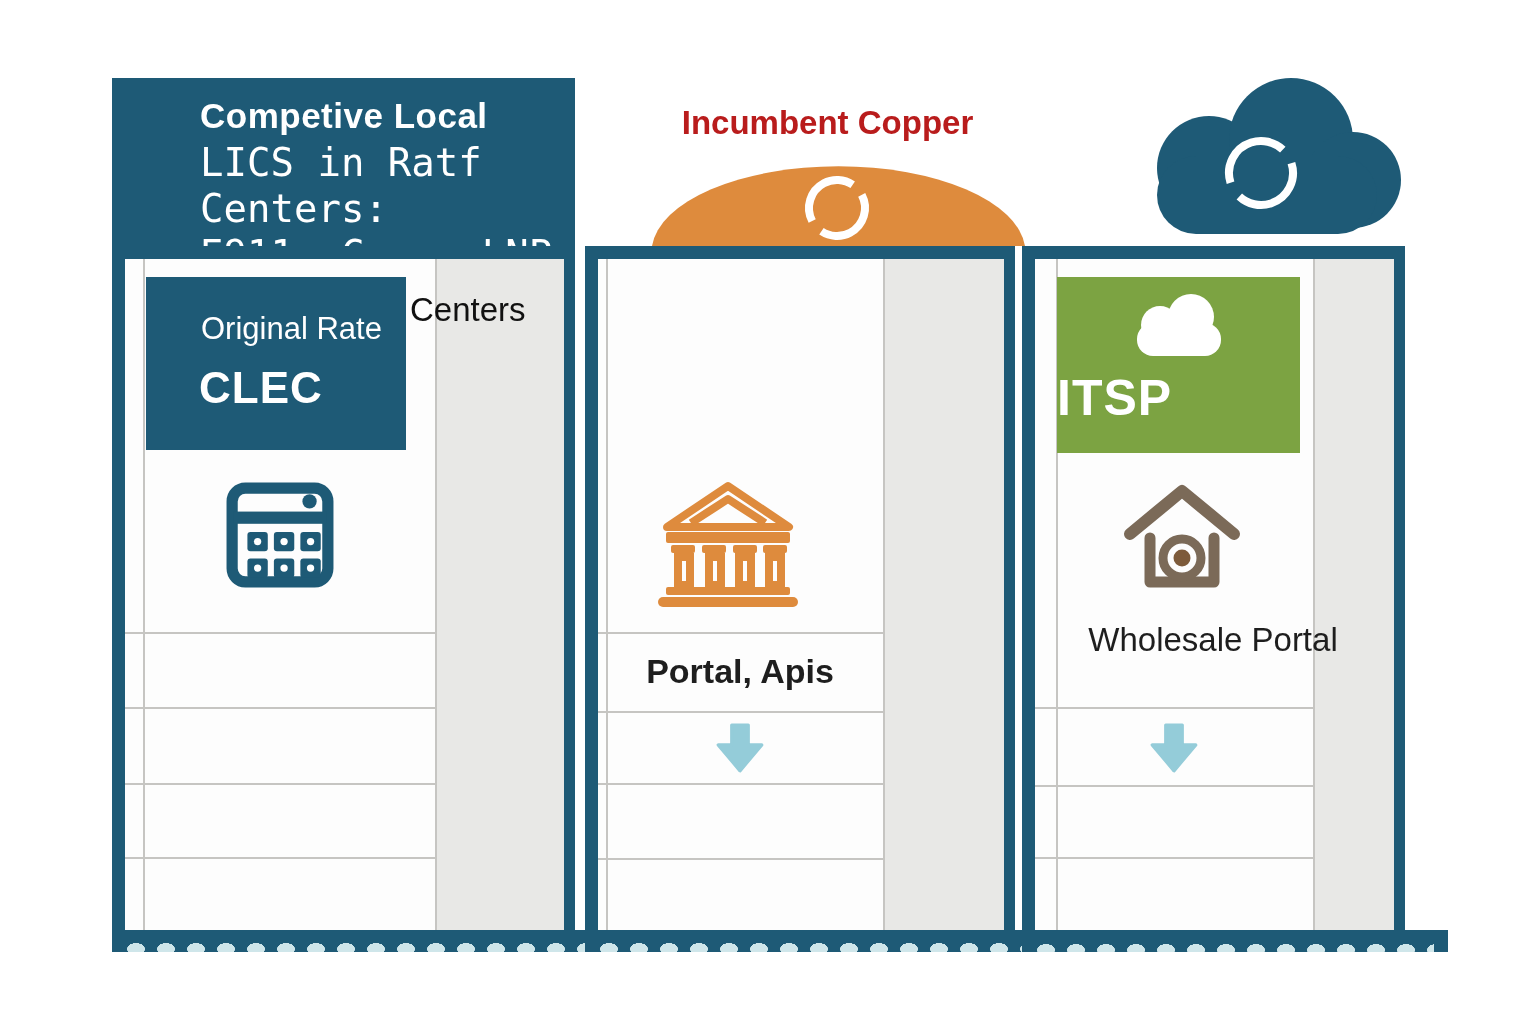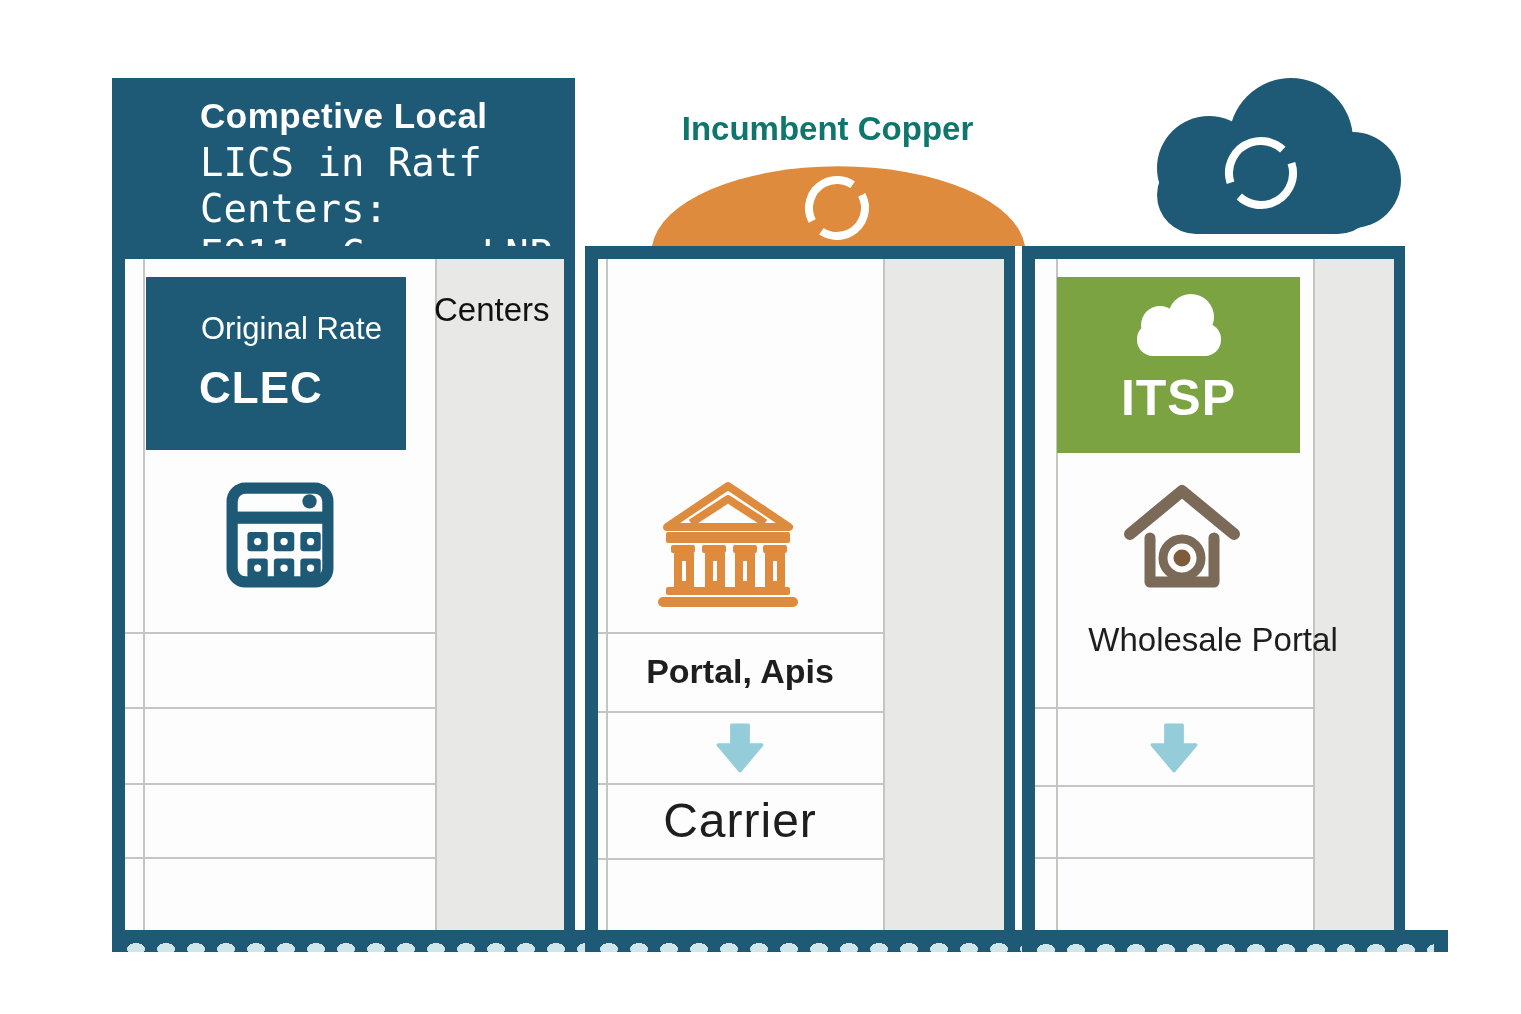--- a/index.html
+++ b/index.html
@@ -10,45 +10,45 @@
   html,body{margin:0;padding:0;background:#fff;}
   #page{position:relative;width:1521px;height:952px;background:#fff;overflow:hidden;
         font-family:"Liberation Sans",sans-serif;color:var(--text-dark);}
   .abs{position:absolute;padding-left:43px;}
 
   
   .clec-header{left:112px;top:78px;width:463px;height:168px;background:var(--teal);
                color:#fff;padding-top:14px;box-sizing:border-box;padding-left:88px;}
   .clec-header .h1{font-size:35px;font-weight:bold;line-height:48px;letter-spacing:.5px;}
   .clec-header .h2,.clec-header .h3{font-family:"DejaVu Sans Mono",monospace;font-size:39px;line-height:46px;}
-  .ilec-header{left:585px;top:110px;width:430px;height:42px;text-align:center;
-               padding-left:55px;box-sizing:border-box;font-size:33px;font-weight:bold;color:#0f766e;}
+  .ilec-header{left:585px;top:104px;width:430px;height:42px;text-align:center;
+               padding-left:55px;box-sizing:border-box;font-size:33px;font-weight:bold;color:#b91c1c;}
 
   
   .panel{background:#fdfdfd;border:13px solid var(--teal);border-bottom:none;box-sizing:border-box;}
   .panel-clec{left:112px;top:246px;width:463px;height:684px;}
   .panel-ilec{left:585px;top:246px;width:430px;height:684px;}
   .panel-itsp{left:1022px;top:246px;width:383px;height:684px;}
   .divider{position:absolute;top:0;bottom:0;width:2px;background:var(--grid-line);}
   .gray-strip{position:absolute;top:0;bottom:0;background:var(--gray-strip);border-left:2px solid var(--grid-line);}
   .hline{position:absolute;height:2px;background:var(--grid-line);left:0;}
 
   
   .badge{position:absolute;box-sizing:border-box;z-index:2;}
   .badge-clec{left:21px;top:18px;width:260px;height:173px;background:var(--teal);color:#fff;}
   .badge-clec .lbl{position:absolute;left:55px;top:34px;font-size:31px;white-space:nowrap;}
   .badge-clec .ttl{position:absolute;left:53px;top:86px;font-size:44px;font-weight:bold;letter-spacing:1px;}
   .badge-ilec{left:19px;top:18px;width:253px;height:173px;background:var(--orange);color:#fff;text-align:center;}
   .badge-ilec .lbl{position:absolute;left:0;width:100%;top:36px;font-size:31px;}
   .badge-ilec .ttl{position:absolute;left:0;width:100%;top:86px;font-size:57px;font-weight:bold;letter-spacing:1px;}
-  .badge-itsp{left:22px;top:18px;width:243px;height:176px;background:var(--green);color:#fff;text-align:center;}
+  .badge-itsp{left:22px;top:18px;width:243px;height:176px;background:var(--green);color:#fff;}
   .badge-itsp .ttl{position:absolute;left:0;width:100%;top:92px;font-size:50px;font-weight:bold;letter-spacing:1px;}
   .badge-itsp svg{position:absolute;left:50%;top:16px;transform:translateX(-50%);}
 
-  .centers-label{position:absolute;left:285px;top:32px;font-size:33px;color:#111;z-index:3;white-space:nowrap;margin-left:24px;}
+  .centers-label{position:absolute;left:285px;top:32px;font-size:33px;color:#111;z-index:3;white-space:nowrap;}
   .row-text{position:absolute;transform:translate(-50%,-50%);white-space:nowrap;z-index:3;}
   .portal-text{left:142px;top:412px;font-size:34px;font-weight:bold;}
   .carrier-text{left:142px;top:561px;font-size:48px;letter-spacing:1px;}
   .wholesale-text{left:178px;top:381px;font-size:33px;z-index:4;}
   .icon-slot{position:absolute;z-index:2;}
 
   
   .footer{background:var(--teal);z-index:5;}
   .footer::before{content:"";position:absolute;left:14px;right:14px;top:11px;bottom:11px;
     background-image:radial-gradient(ellipse 9px 6px at 10px 50%,var(--dash) 97%,transparent 100%);
@@ -155,21 +155,20 @@
     </div>
 
     <div class="row-text portal-text">Portal, Apis</div>
 
     <div class="icon-slot" style="left:116px;top:463px;">
       <svg width="52" height="52" viewBox="0 0 50 50">
         <path d="M17,3 h16 v19 h13 L25,47 L4,22 h13 Z" style="fill:var(--arrow-blue);stroke:var(--arrow-blue)" stroke-width="3" stroke-linejoin="round"></path>
       </svg>
     </div>
 
-    <div class="row-text carrier-text">Carrier</div>
   </div>
   <div class="abs footer footer-ilec"></div>
 
   <div class="abs" style="left:1058px;top:76px;z-index:1;">
     <svg width="314" height="160" viewBox="0 0 314 160">
       <g style="fill:var(--teal)">
         <circle cx="108" cy="92" r="52"></circle>
         <circle cx="190" cy="64" r="62"></circle>
         <circle cx="252" cy="104" r="48"></circle>
         <rect x="56" y="80" width="220" height="78" rx="39"></rect>

